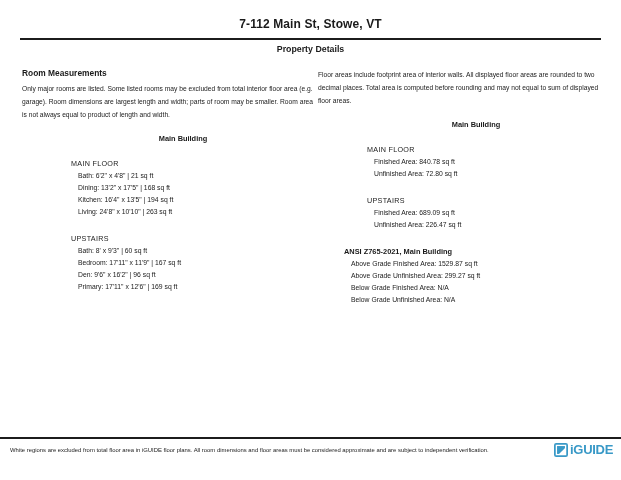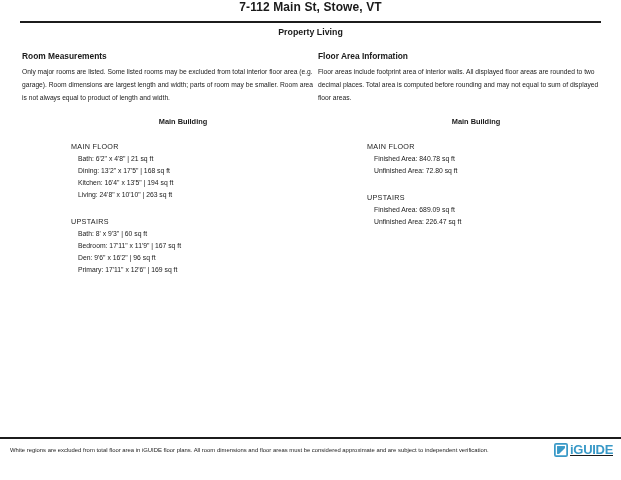--- a/index.html
+++ b/index.html
@@ -7,21 +7,21 @@
     width: 621px; height: 480px;
     background: #ffffff;
     position: relative;
     font-family: "Liberation Sans", sans-serif;
     color: #1a1a1a;
     overflow: hidden;
   }
   .page { position: absolute; inset: 0; background: #fff; }
 
   
-  .header { }
+  .header { padding-top: 17px; }
   .title {
     margin: 0; text-align: center;
     font-size: 12px; font-weight: bold; letter-spacing: 0.1px;
   }
   .rule { margin: 7px 20px 0 20px; border-top: 2px solid #1c1c1c; }
   .subtitle {
     margin: 4px 0 0; text-align: center;
     font-size: 8.8px; font-weight: bold;
   }
 
@@ -45,36 +45,36 @@
   .ansi .line { margin-left: 7px; }
 
   
   .footer {
     position: absolute; left: 0; right: 0; top: 437px;
     border-top: 2px solid #1c1c1c;
     display: flex; align-items: center; justify-content: space-between;
     padding: 4px 8px 0 10px;
   }
   .disclaimer { font-size: 5.9px; color: #1c1c1c; }
-  .logo { display: flex; gap: 2px; text-decoration: underline; }
+  .logo { display: flex; gap: 2px; }
   .logo-icon { display: block; }
   .logo-text {
     font-size: 13px; font-weight: 600; letter-spacing: -0.3px;
     line-height: 14px;
   }
 </style>
 </head>
 <body>
 
 <div class="page">
 
   <header class="header">
     <h1 class="title">7-112 Main St, Stowe, VT</h1>
     <div class="rule"></div>
-    <h2 class="subtitle">Property Living</h2>
+    <h2 class="subtitle">Property Details</h2>
   </header>
 
   <main class="columns">
 
     <section class="col-left">
       <h3 class="section-heading">Room Measurements</h3>
       <p class="desc">Only major rooms are listed. Some listed rooms may be excluded from total interior floor area (e.g. garage). Room dimensions are largest length and width; parts of room may be smaller. Room area is not always equal to product of length and width.</p>
 
       <div class="building">
         <h4 class="building-name">Main Building</h4>
@@ -91,39 +91,45 @@
           <div class="floor-name">UPSTAIRS</div>
           <div class="line">Bath: 8' x 9'3" | 60 sq ft</div>
           <div class="line">Bedroom: 17'11" x 11'9" | 167 sq ft</div>
           <div class="line">Den: 9'6" x 16'2" | 96 sq ft</div>
           <div class="line">Primary: 17'11" x 12'6" | 169 sq ft</div>
         </div>
       </div>
     </section>
 
     <section class="col-right">
-      <h3 class="section-heading">Floor Area Information</h3>
       <p class="desc">Floor areas include footprint area of interior walls. All displayed floor areas are rounded to two decimal places. Total area is computed before rounding and may not equal to sum of displayed floor areas.</p>
 
       <div class="building">
         <h4 class="building-name">Main Building</h4>
 
         <div class="floor">
           <div class="floor-name">MAIN FLOOR</div>
           <div class="line">Finished Area: 840.78 sq ft</div>
           <div class="line">Unfinished Area: 72.80 sq ft</div>
         </div>
 
         <div class="floor">
           <div class="floor-name">UPSTAIRS</div>
           <div class="line">Finished Area: 689.09 sq ft</div>
           <div class="line">Unfinished Area: 226.47 sq ft</div>
         </div>
       </div>
 
+      <div class="ansi">
+        <h4 class="ansi-heading">ANSI Z765-2021, Main Building</h4>
+        <div class="line">Above Grade Finished Area: 1529.87 sq ft</div>
+        <div class="line">Above Grade Unfinished Area: 299.27 sq ft</div>
+        <div class="line">Below Grade Finished Area: N/A</div>
+        <div class="line">Below Grade Unfinished Area: N/A</div>
+      </div>
     </section>
 
   </main>
 
   <footer class="footer">
     <div class="disclaimer">White regions are excluded from total floor area in iGUIDE floor plans. All room dimensions and floor areas must be considered approximate and are subject to independent verification.</div>
     <div class="logo">
       <svg class="logo-icon" width="14" height="14" viewBox="0 0 14 14" aria-hidden="true">
         <rect x="0" y="0" width="14" height="14" rx="2.2" fill="#3999C7"></rect>
         <rect x="2.4" y="2.4" width="9.2" height="9.2" fill="none" stroke="#ffffff" stroke-width="1.3"></rect>

